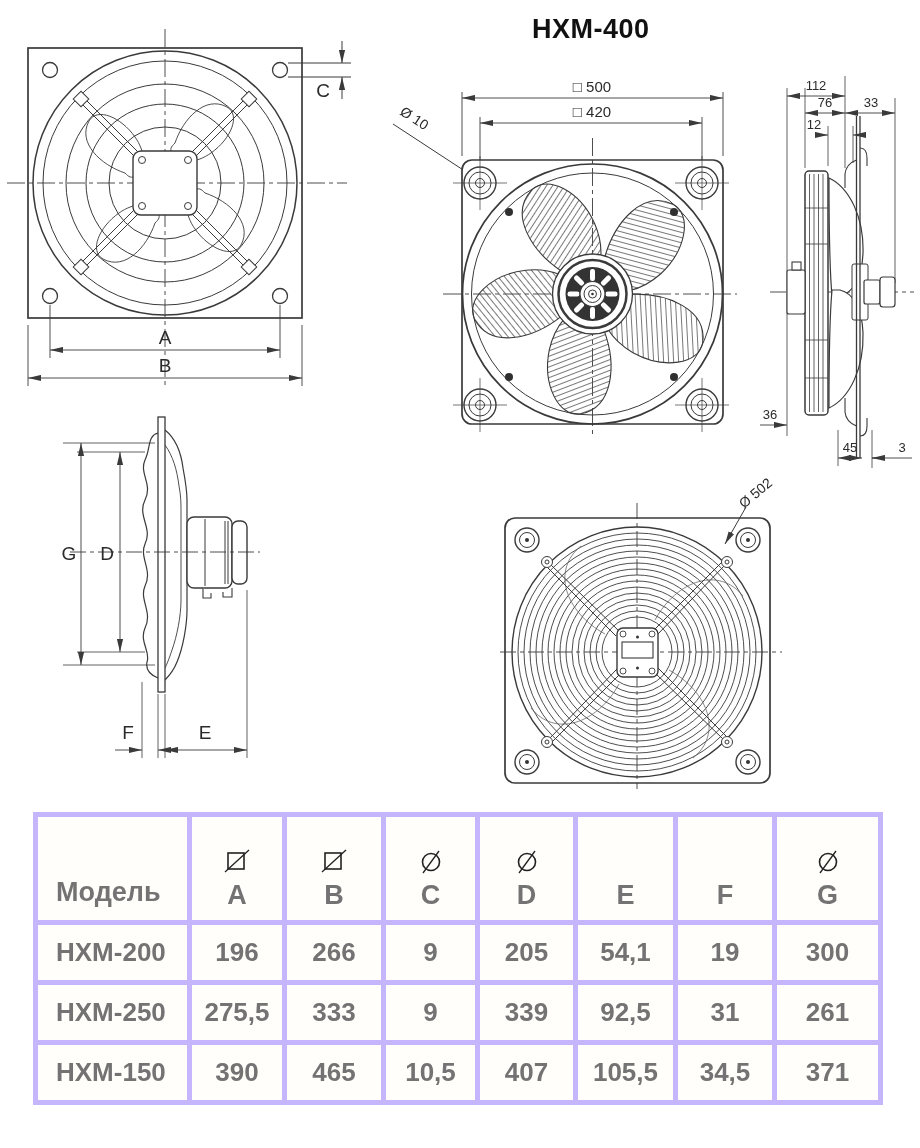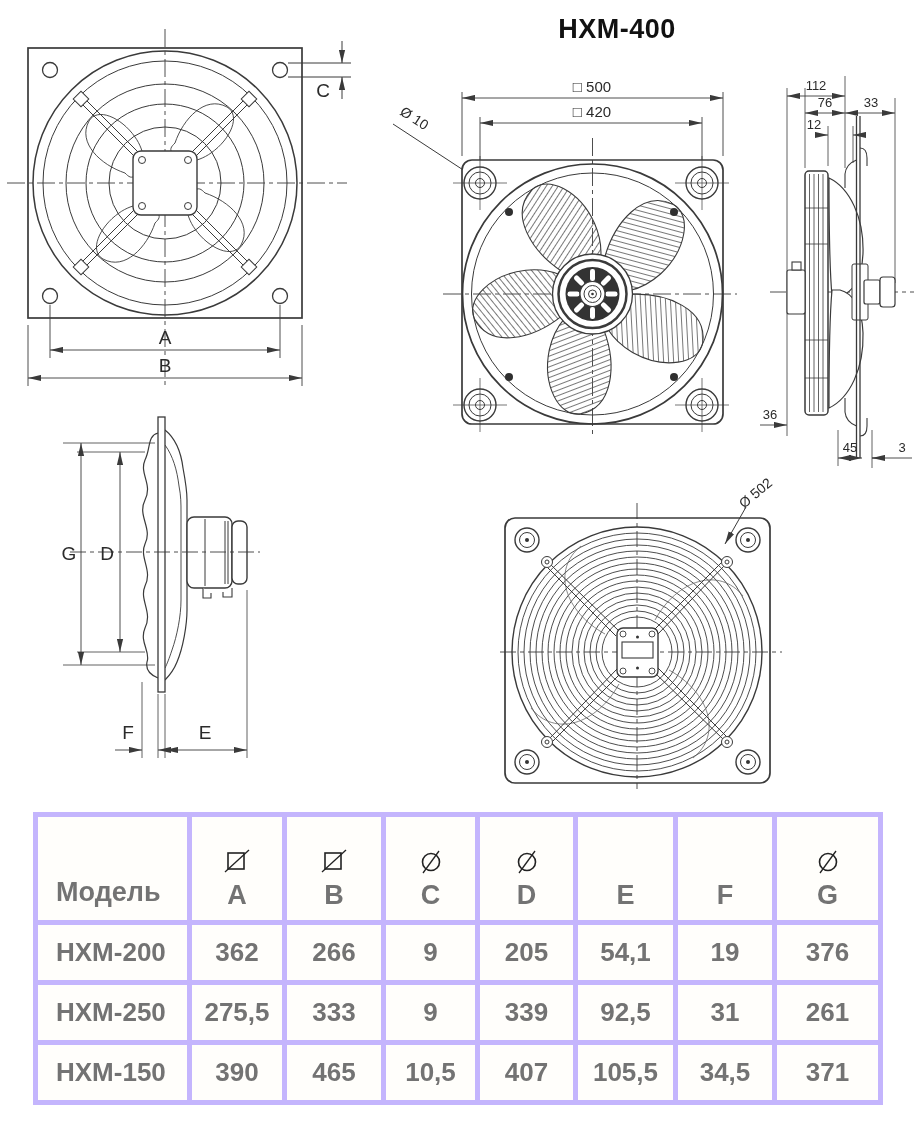--- a/index.html
+++ b/index.html
@@ -2,21 +2,21 @@
 <html><head>
 <meta charset="utf-8">
 <style>
   html,body{margin:0;padding:0;background:#ffffff;}
   #page{position:relative;width:920px;height:1148px;background:#fff;overflow:hidden;
         font-family:"Liberation Sans","DejaVu Sans",sans-serif;color:#222;}
   svg text{font-family:"Liberation Sans","DejaVu Sans",sans-serif;fill:#2b2b2b;}
   .dimtxt{font-size:13px;}
   .lettertxt{font-size:19px;}
   .view{position:absolute;}
-  #title{position:absolute;left:532px;top:14px;width:170px;text-align:center;
+  #title{position:absolute;left:532px;top:14px;width:170px;
          font-size:27px;font-weight:700;letter-spacing:.5px;color:#111;}
   
   #spec-table{position:absolute;left:33px;top:812px;border-collapse:collapse;table-layout:fixed;}
   #spec-table td,#spec-table th{border:5px solid #c4b5fd;background:#FFFEFB;
       font-size:26px;color:#737373;text-align:center;vertical-align:middle;padding:0;}
   #spec-table th{height:91px;vertical-align:bottom;padding-bottom:12px;font-size:27px;font-weight:700;}
   #spec-table td{height:55px;font-weight:700;}
   #spec-table .model-col{text-align:left;padding-left:18px;}
   .sym{display:block;height:30px;margin:0 auto 4px auto;}
   .sym svg{display:block;margin:0 auto;}
@@ -489,27 +489,27 @@
               <svg width="24" height="26" viewBox="0 0 24 26">
                 <circle cx="12" cy="14" r="8.5" fill="none" stroke="#222" stroke-width="1.6"></circle>
                 <line x1="4" y1="25" x2="20" y2="3" stroke="#222" stroke-width="1.3"></line>
               </svg>
             </span>
         <span class="hletter">G</span>
       </th>
     </tr>
     <tr>
       <td class="model-col">HXM-200</td>
-      <td>362</td>
+      <td>196</td>
       <td>266</td>
       <td>9</td>
       <td>205</td>
       <td>54,1</td>
       <td>19</td>
-      <td>376</td>
+      <td>300</td>
     </tr>
     <tr>
       <td class="model-col">HXM-250</td>
       <td>275,5</td>
       <td>333</td>
       <td>9</td>
       <td>339</td>
       <td>92,5</td>
       <td>31</td>
       <td>261</td>

